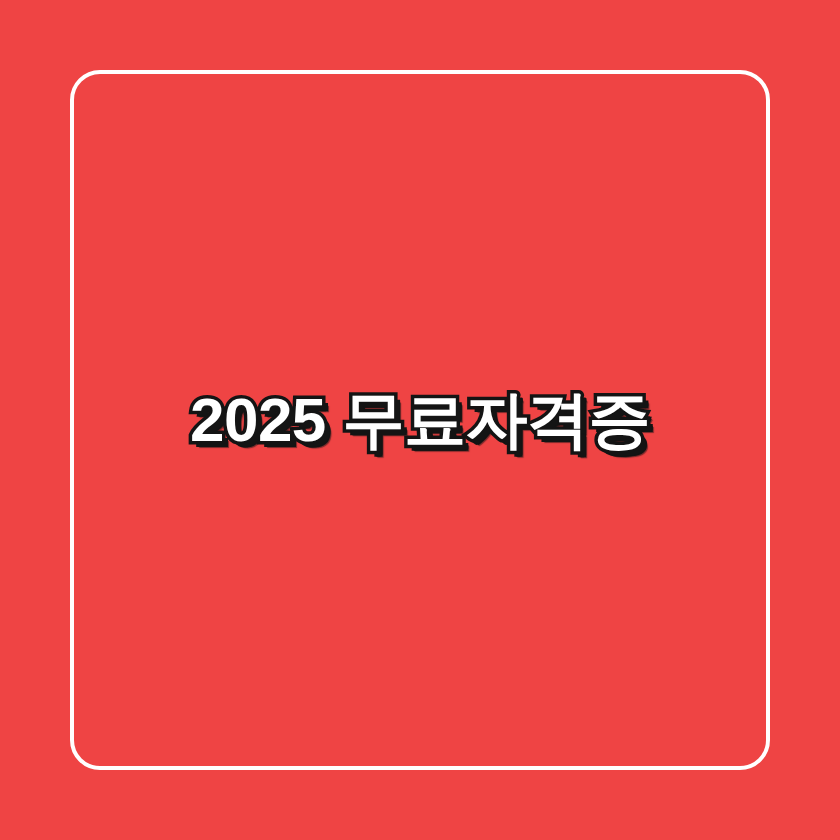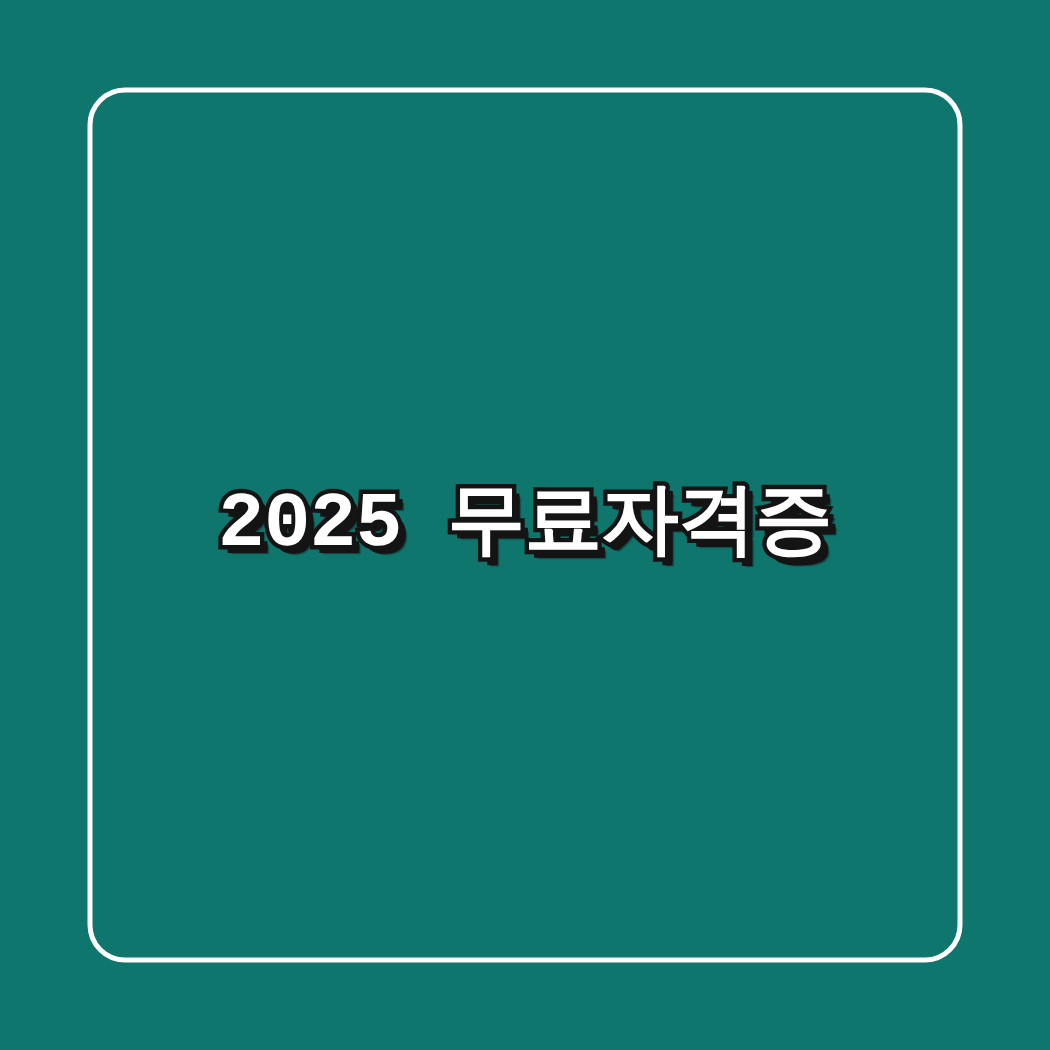--- a/index.html
+++ b/index.html
@@ -66,21 +66,21 @@
        5px  5px 0 #141414,
        6px  6px 0 #141414,
        4px  6px 0 #141414,
        6px  4px 0 #141414,
        7px  7px 1px rgba(20,20,20,0.55);
   }
 </style>
 </head>
 <body>
 
-<div class="canvas" style="background: #0f766e; font-family: Liberation Mono, monospace;">
+<div class="canvas" style="background: #ef4444;">
 
   <div class="frame" style="border-color: rgb(255, 255, 255);"></div>
 
   <div class="title-block">
     <span class="title-line">2025 무료자격증</span>
   </div>
 
 </div>
 
 </body></html>

